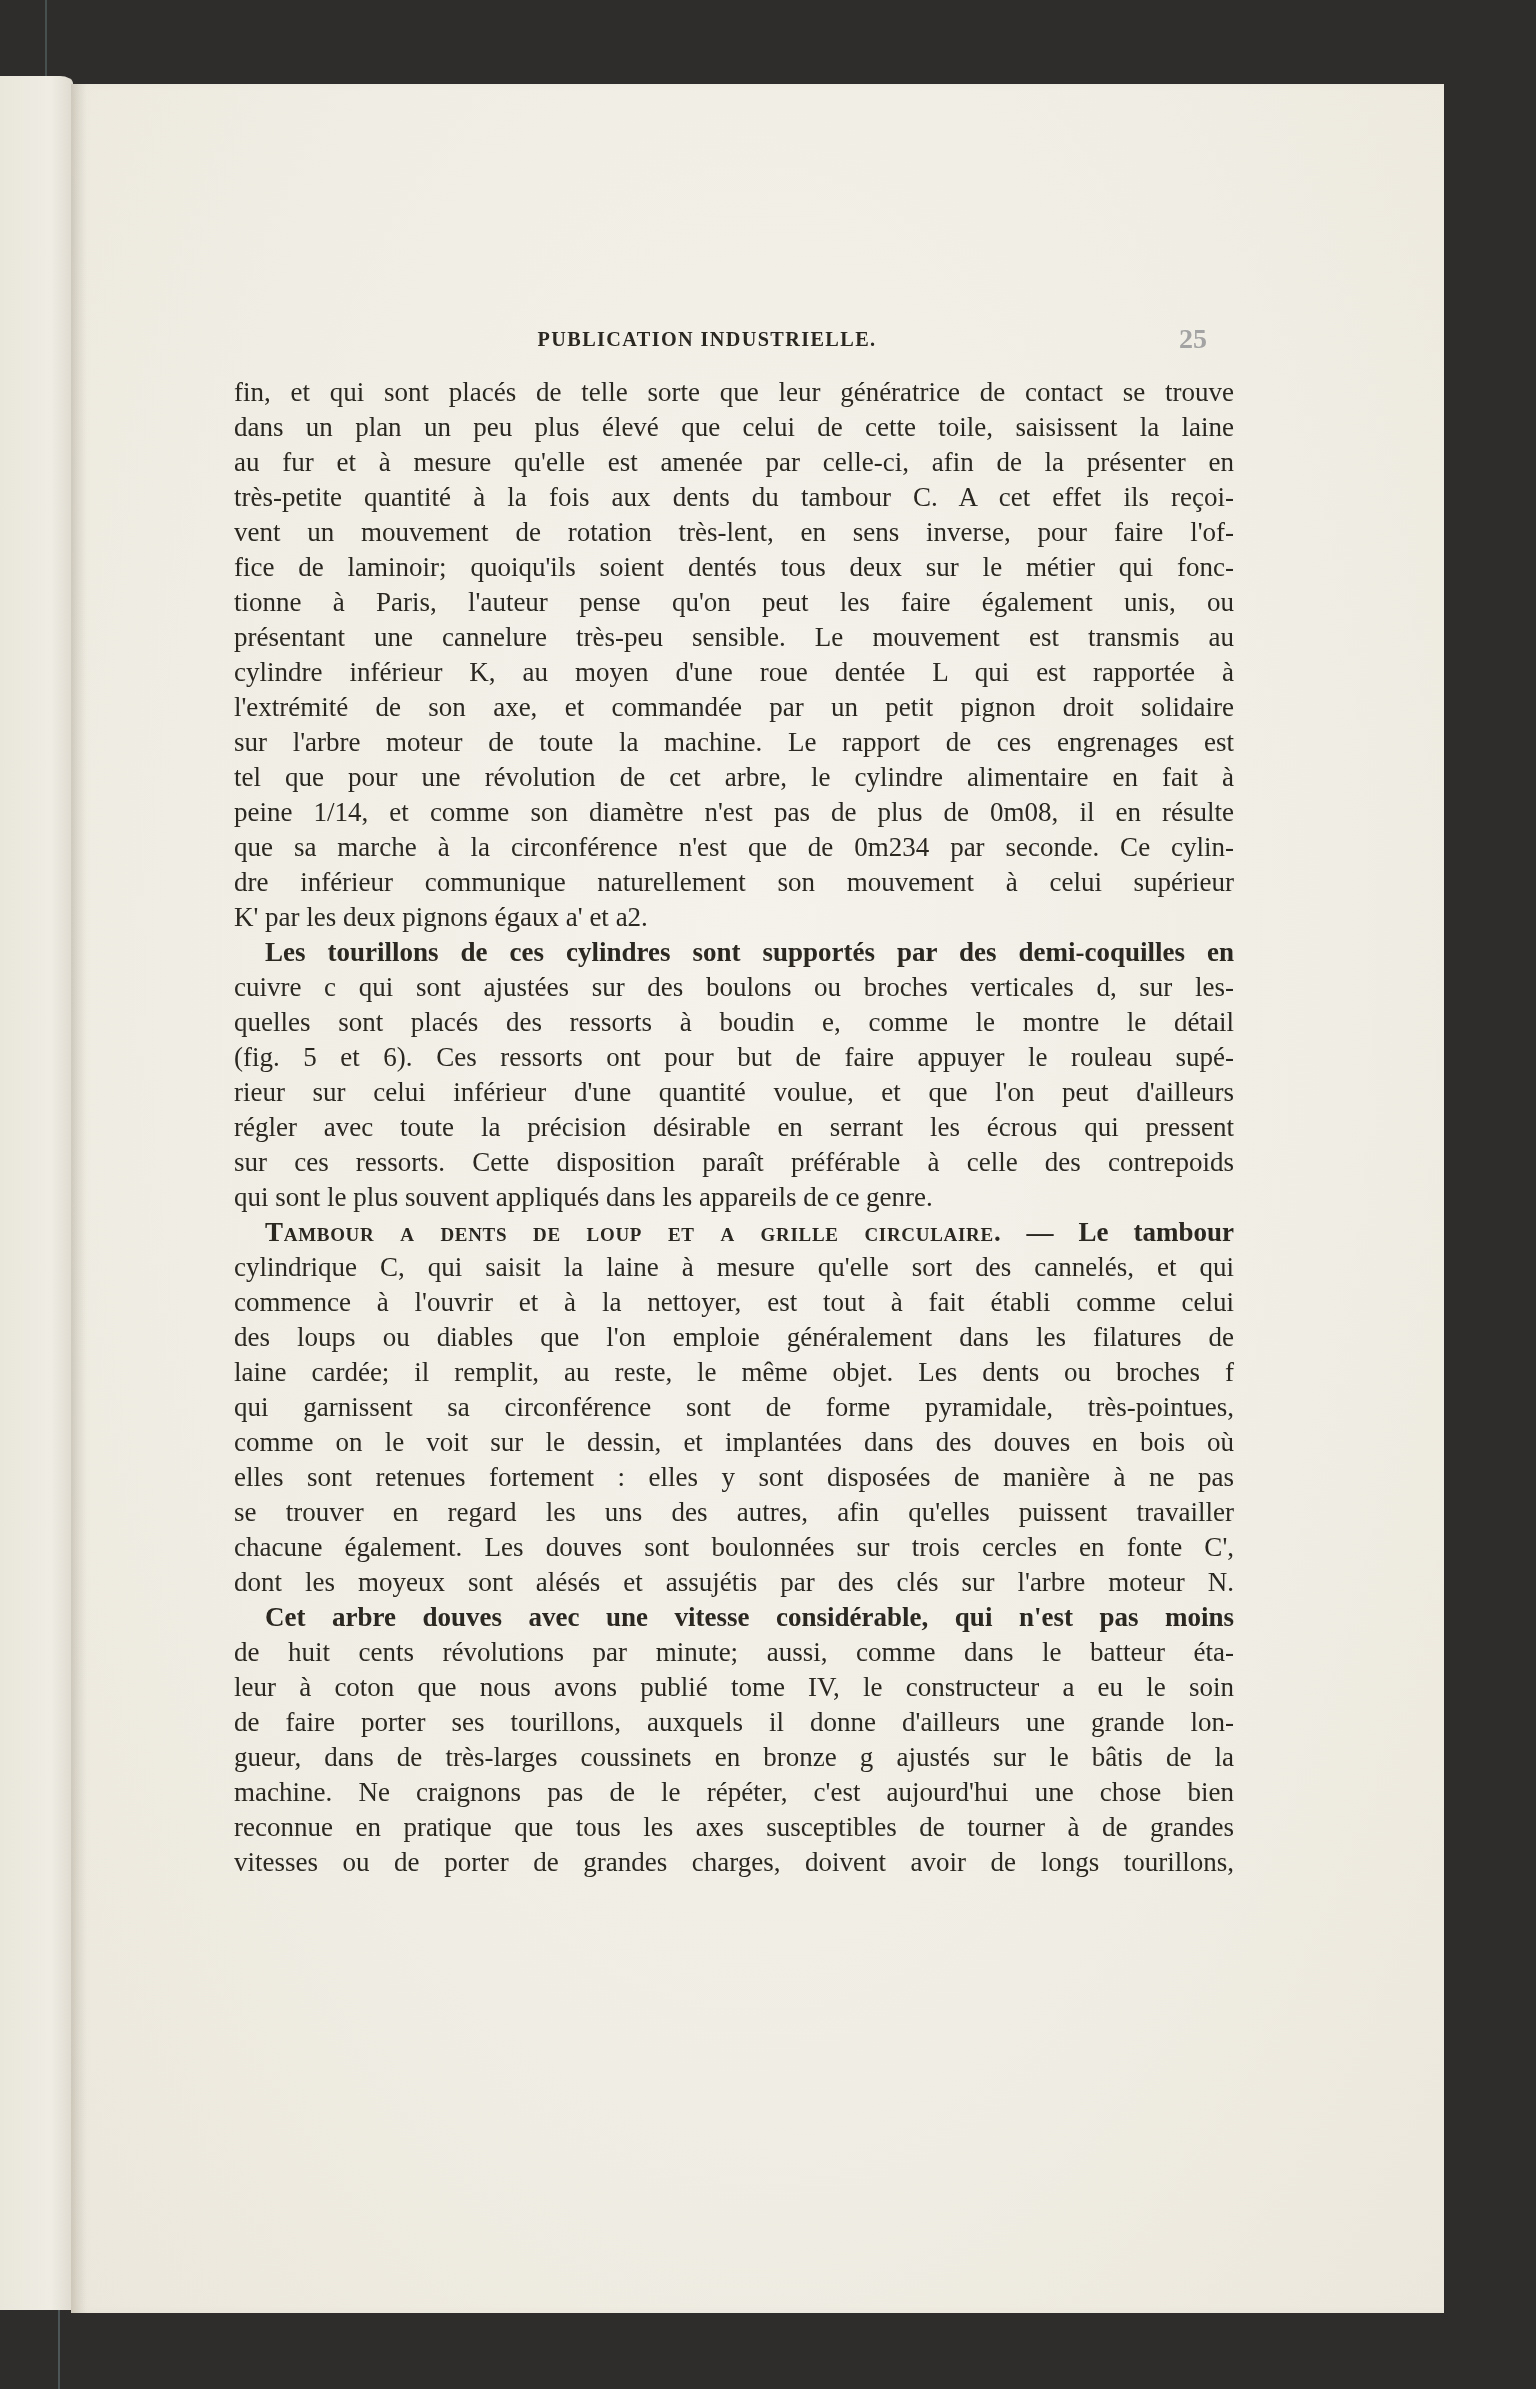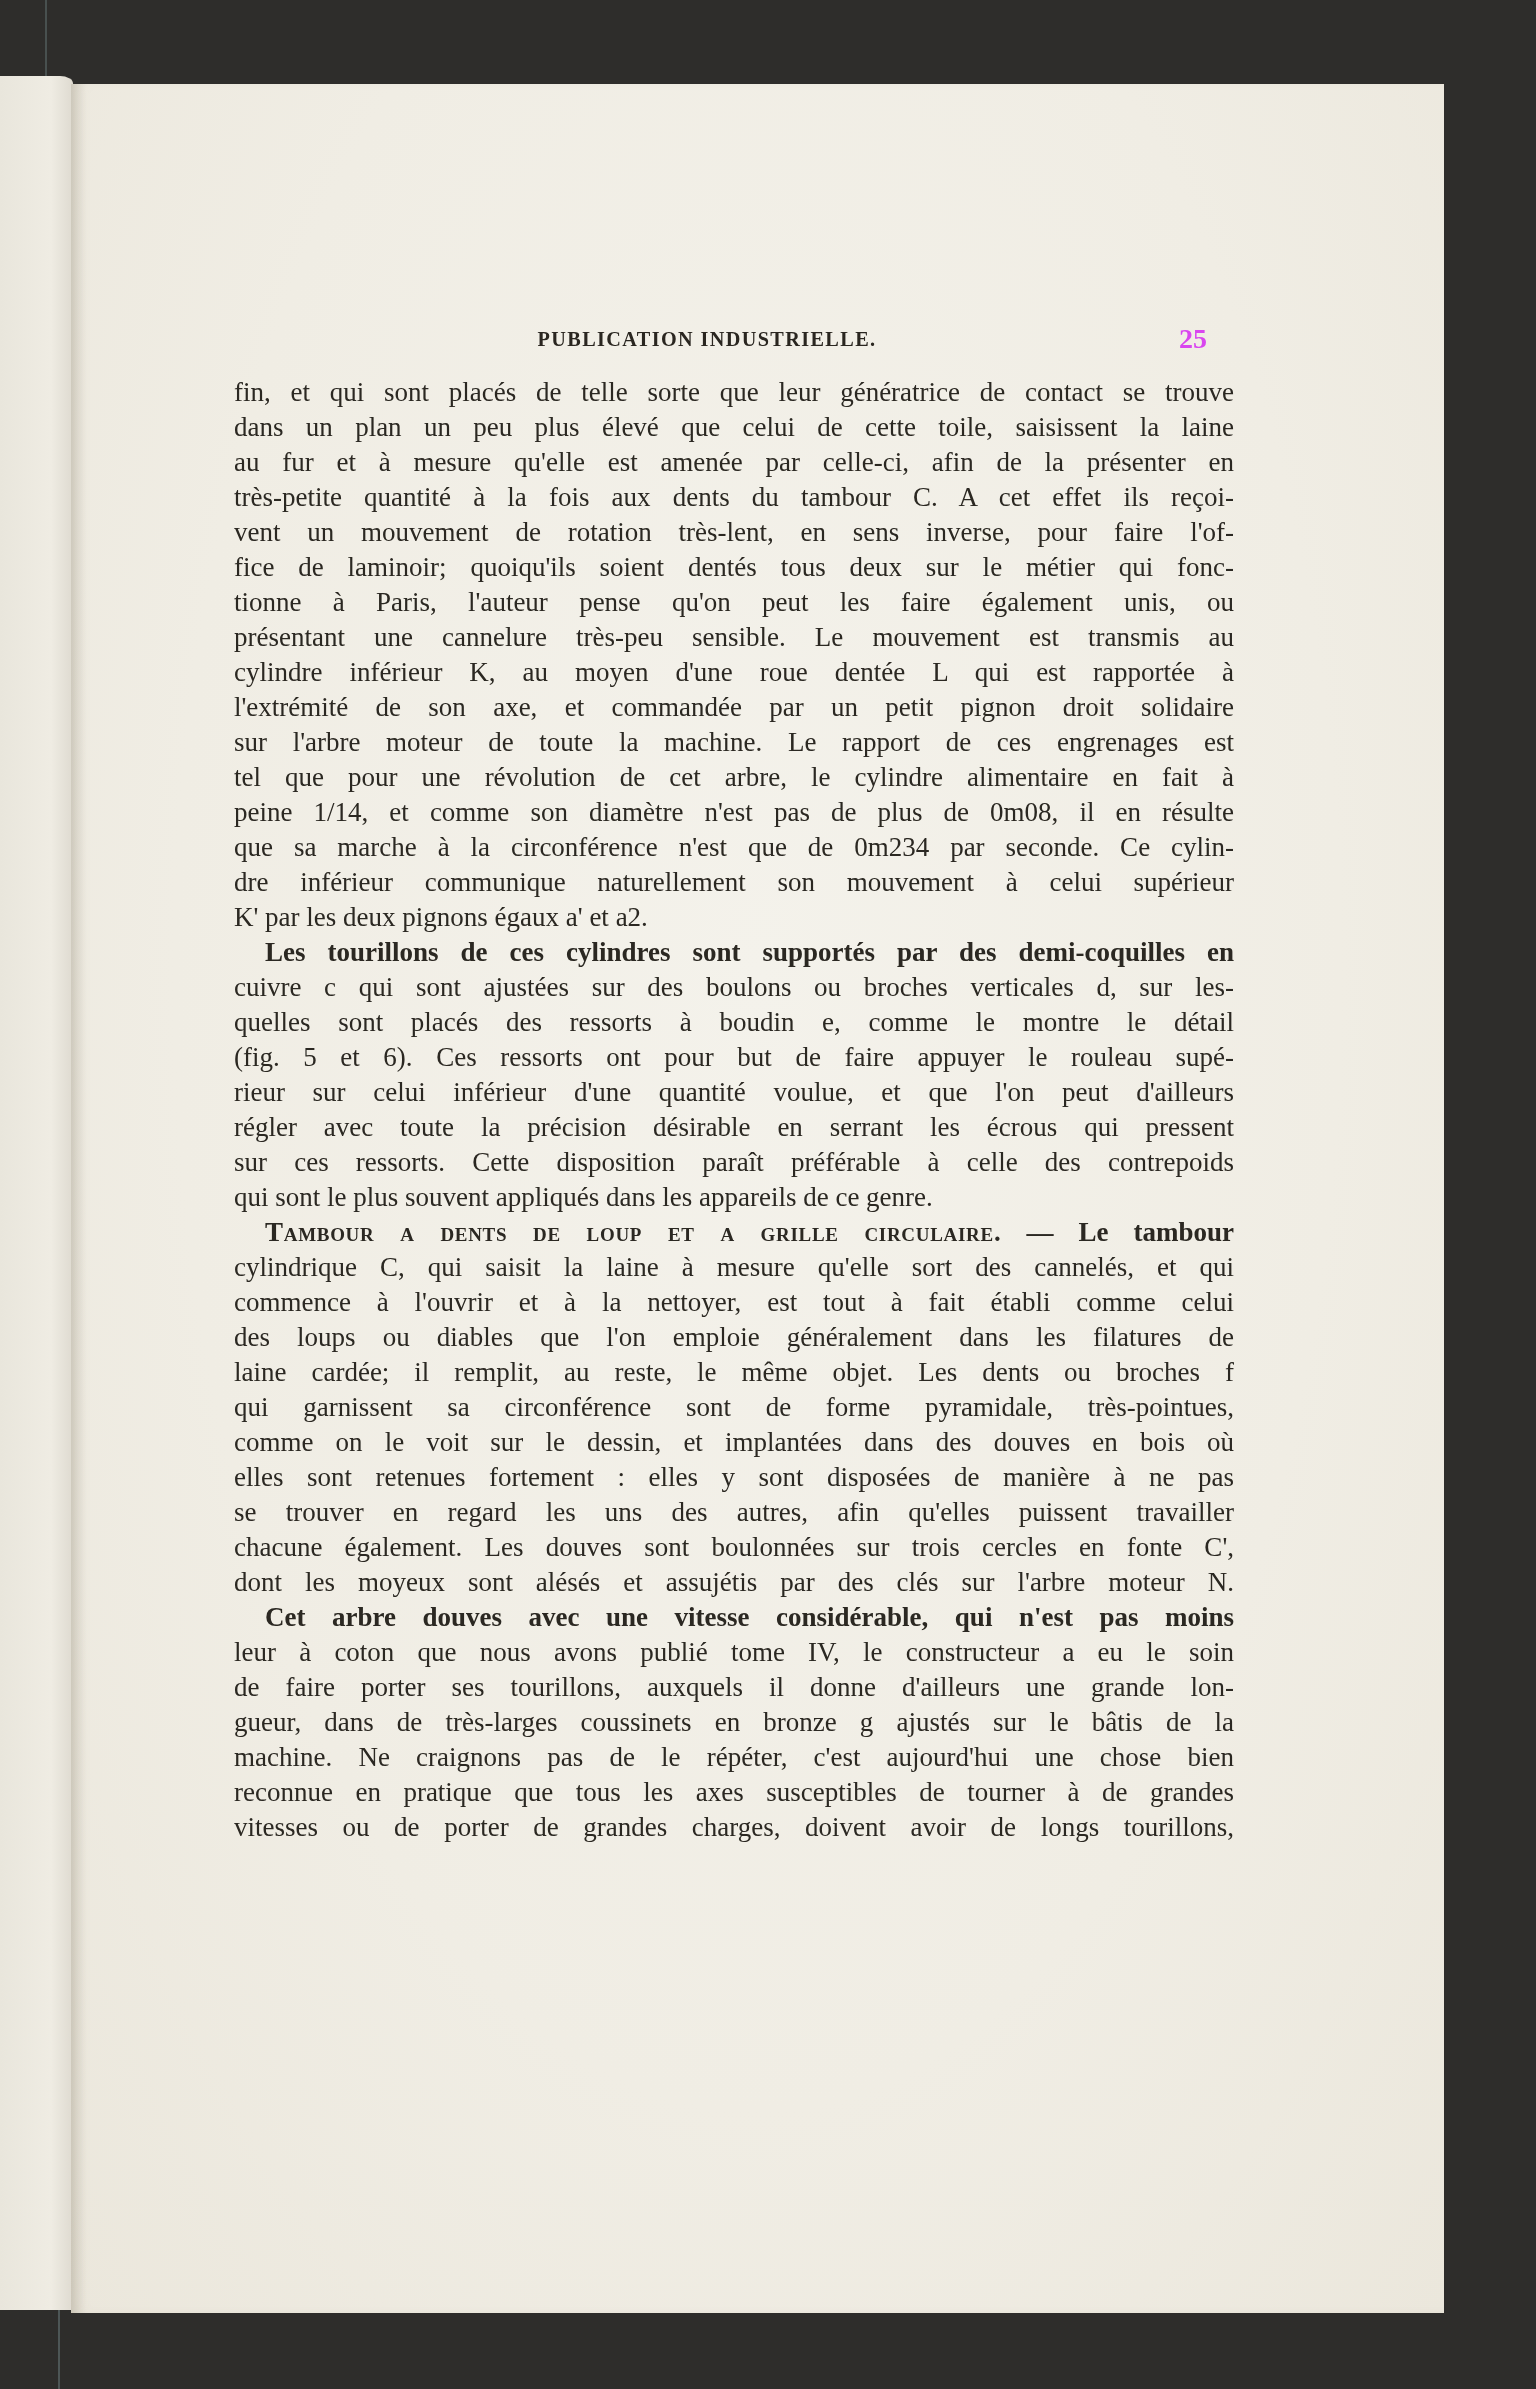--- a/index.html
+++ b/index.html
@@ -34,21 +34,21 @@
     position: absolute; left: 207px; top: 326px; width: 1000px; height: 36px;
   }
   .head-title {
     position: absolute; left: 0; right: 0; text-align: center;
     font-family: "Liberation Serif", serif; font-weight: bold;
     font-size: 22px; letter-spacing: 1.5px; color: #2a2620;
     transform: scaleX(0.92);
   }
   .page-number {
     position: absolute; right: 0; top: -2.9px;
-    font-family: "Liberation Serif", serif; font-weight: bold; font-size: 28px; color: #d946ef;
+    font-family: "Liberation Serif", serif; font-weight: bold; font-size: 28px; color: #a3a3a3;
   }
   .body-text {
     position: absolute; left: 207px; top: 375px; width: 1000px;
     font-family: "Liberation Serif", serif;
     font-size: 27px; line-height: 35px; color: #2b2822; margin-left: 27px;
   }
   .line {
     display: block; white-space: nowrap; text-align: justify; text-align-last: justify;
     height: 35px; overflow: visible;
   }
@@ -100,20 +100,21 @@
   <span class="line">commence à l'ouvrir et à la nettoyer, est tout à fait établi comme celui</span>
   <span class="line">des loups ou diables que l'on emploie généralement dans les filatures de</span>
   <span class="line">laine cardée; il remplit, au reste, le même objet. Les dents ou broches f</span>
   <span class="line">qui garnissent sa circonférence sont de forme pyramidale, très-pointues,</span>
   <span class="line">comme on le voit sur le dessin, et implantées dans des douves en bois où</span>
   <span class="line">elles sont retenues fortement : elles y sont disposées de manière à ne pas</span>
   <span class="line">se trouver en regard les uns des autres, afin qu'elles puissent travailler</span>
   <span class="line">chacune également. Les douves sont boulonnées sur trois cercles en fonte C',</span>
   <span class="line">dont les moyeux sont alésés et assujétis par des clés sur l'arbre moteur N.</span>
   <span class="line indent">Cet arbre douves avec une vitesse considérable, qui n'est pas moins</span>
+  <span class="line">de huit cents révolutions par minute; aussi, comme dans le batteur éta-</span>
   <span class="line">leur à coton que nous avons publié tome IV, le constructeur a eu le soin</span>
   <span class="line">de faire porter ses tourillons, auxquels il donne d'ailleurs une grande lon-</span>
   <span class="line">gueur, dans de très-larges coussinets en bronze g ajustés sur le bâtis de la</span>
   <span class="line">machine. Ne craignons pas de le répéter, c'est aujourd'hui une chose bien</span>
   <span class="line">reconnue en pratique que tous les axes susceptibles de tourner à de grandes</span>
   <span class="line">vitesses ou de porter de grandes charges, doivent avoir de longs tourillons,</span>
 </div>
 
 
 </body></html>

